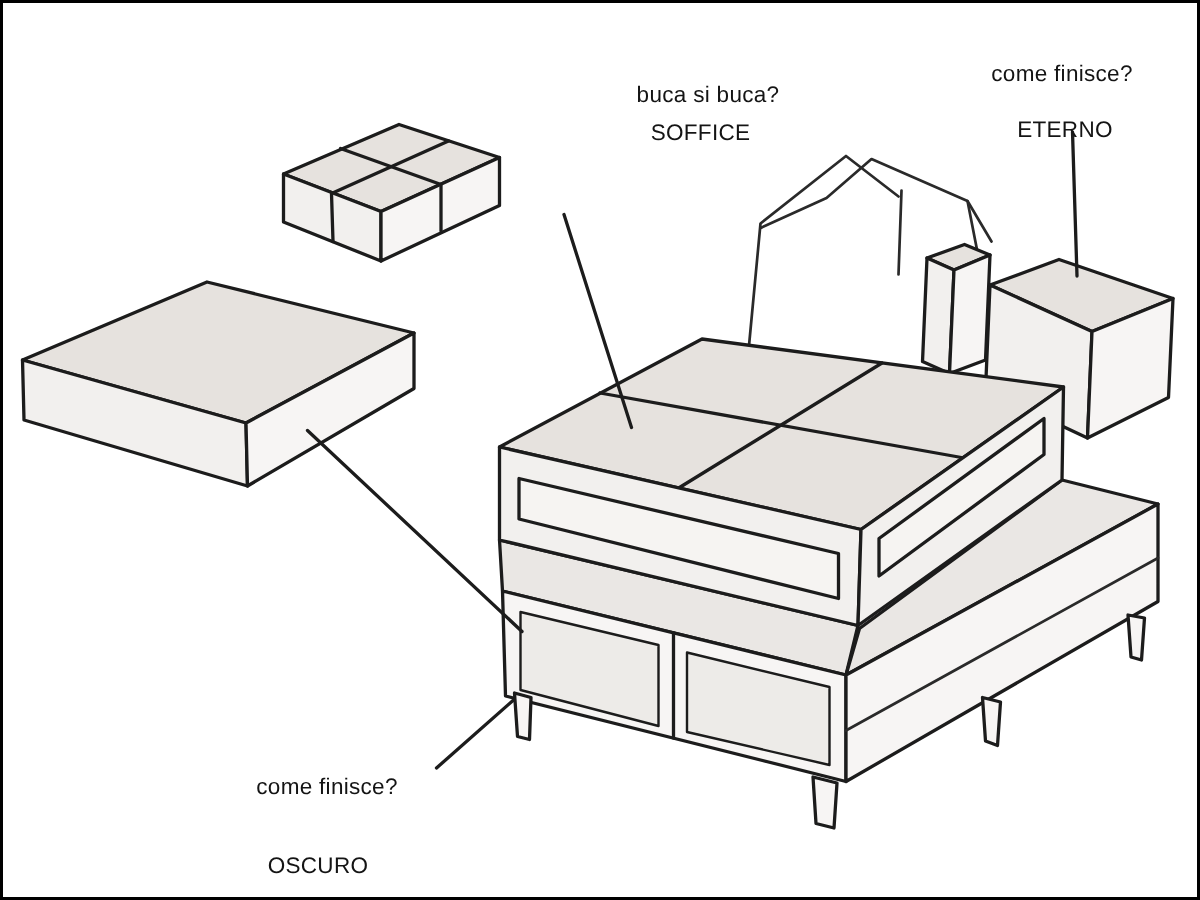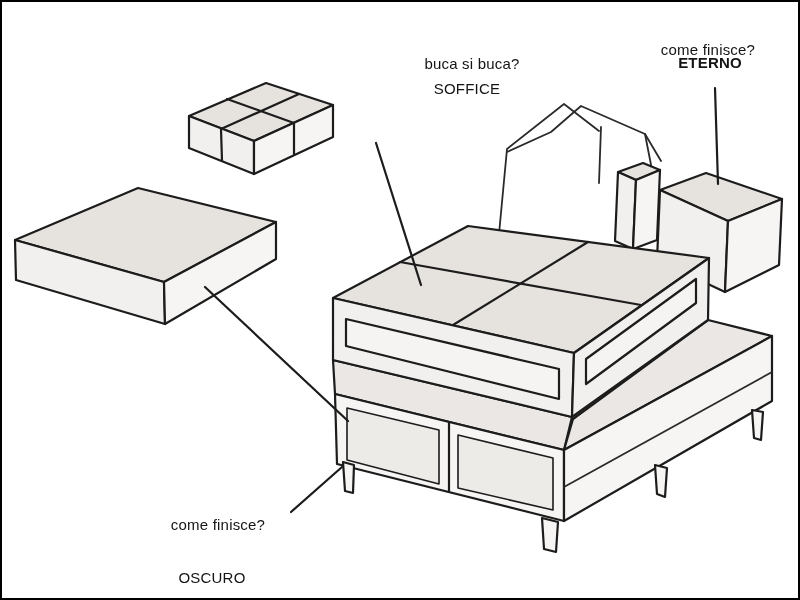--- a/index.html
+++ b/index.html
@@ -88,18 +88,18 @@
       <path class="ln" d="M 713 86 L 716 182"></path>
       <path class="ln" d="M 289 510 L 340 465"></path>
       <path class="ln" d="M 203 285 L 346 419"></path>
     </g>
   </svg>
 
   <div class="lbl" style="left:470px;top:53px;">buca si buca?</div>
   <div class="lbl" style="left:465px;top:78px;">SOFFICE</div>
 
   <div class="lbl" style="left:706px;top:39px;">come finisce?</div>
-  <div class="lbl" style="left:708px;top:52px;font-weight:bold;">ETERNO</div>
+  <div class="lbl" style="left:708px;top:76px;">ETERNO</div>
 
   <div class="lbl" style="left:216px;top:514px;">come finisce?</div>
   <div class="lbl" style="left:210px;top:567px;">OSCURO</div>
 
 </div>
 
 </body></html>

